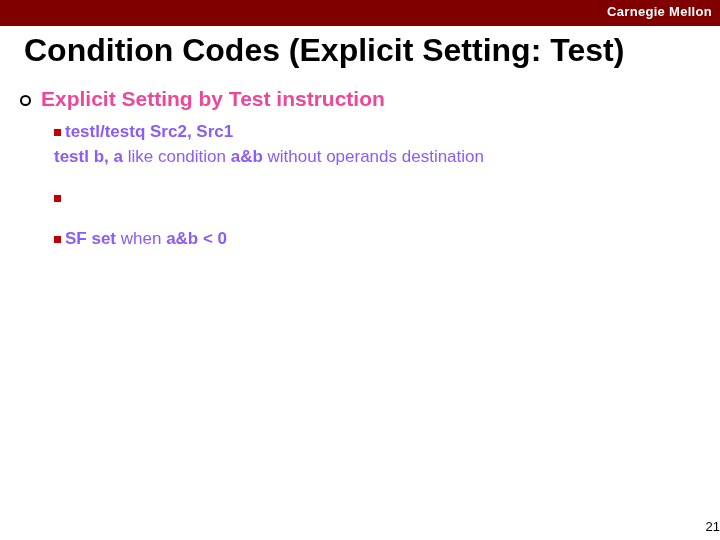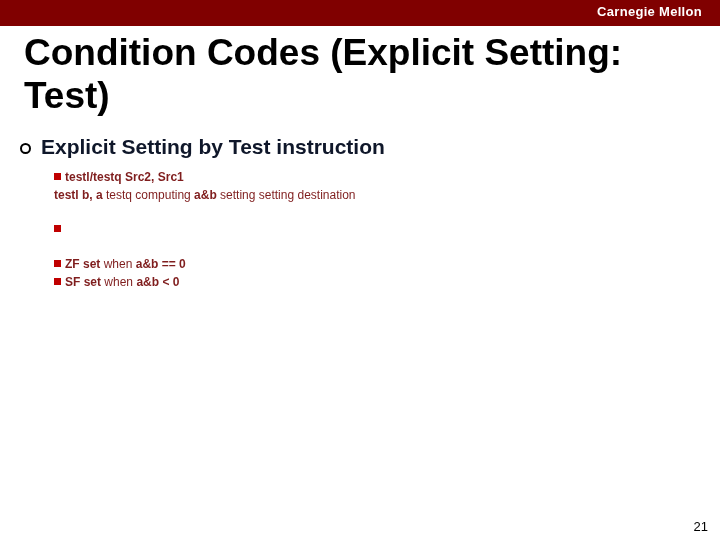--- a/index.html
+++ b/index.html
@@ -13,29 +13,29 @@
     position: relative;
   }
   .header-bar {
     background: #800000;
     height: 26px;
     width: 100%;
     position: relative;
   }
   .header-brand {
     position: absolute;
-    right: 18px;
+    right: 8px;
     top: 4px;
     color: #ffffff;
     font-size: 13px;
     font-weight: bold;
     letter-spacing: 0.3px;
   }
   .title {
-    font-size: 37px;
+    font-size: 32px;
     font-weight: bold;
     color: #000000;
     margin: 6px 12px 18px 24px;
     line-height: 1.15;
   }
   .content {
     margin-left: 20px;
     margin-right: 20px;
   }
   .level1 {
@@ -49,48 +49,48 @@
     height: 11px;
     border: 2.5px solid #000;
     border-radius: 50%;
     margin-right: 10px;
     margin-top: 6px;
     box-sizing: border-box;
   }
   .level1 .l1-text {
     font-size: 21px;
     font-weight: bold;
-    color: #0f172a;
+    color: #ec4899;
   }
   .group {
     margin-left: 34px;
     margin-bottom: 18px;
   }
   .line {
-    font-size: 12px;
-    color: #7f1d1d;
+    font-size: 17px;
+    color: #8b5cf6;
     line-height: 1.35;
     margin-bottom: 2px;
   }
   .sqb {
     display: inline-block;
     width: 7px;
     height: 7px;
     background: #c00000;
     margin-right: 4px;
     vertical-align: 1px;
   }
   .mono-ish {
     font-weight: bold;
     font-family: Arial, Helvetica, sans-serif;
   }
   .pagenum {
     position: absolute;
     bottom: 6px;
-    right: 12px;
+    right: 0;
     font-size: 13px;
     color: #000;
   }
 </style>
 </head>
 <body>
 
 <div class="header-bar">
   <span class="header-brand">Carnegie Mellon</span>
 </div>
@@ -102,34 +102,31 @@
   <div class="level1">
     <span class="bullet-ring"></span>
     <span class="l1-text">Explicit Setting by Test instruction</span>
   </div>
 
   <div class="group">
     <div class="line">
       <span class="sqb"></span><span class="mono-ish">testl/testq Src2, Src1</span>
     </div>
     <div class="line">
-      <span class="mono-ish">testl b, a</span><span> testq computing </span><span class="mono-ish">a&amp;b</span><span> setting setting destination</span>
+      <span class="mono-ish">testl b, a</span><span> like condition </span><span class="mono-ish">a&amp;b</span><span> without operands destination</span>
     </div>
   </div>
 
   <div class="group">
     <div class="line">
       <span class="sqb"></span>
     </div>
   </div>
 
   <div class="group">
     <div class="line">
-      <span class="sqb"></span><span class="mono-ish">ZF set</span><span> when </span><span class="mono-ish">a&amp;b == 0</span>
-    </div>
-    <div class="line">
       <span class="sqb"></span><span class="mono-ish">SF set</span><span> when </span><span class="mono-ish">a&amp;b &lt; 0</span>
     </div>
   </div>
 
 </div>
 
 <div class="pagenum">21</div>
 
 </body></html>

